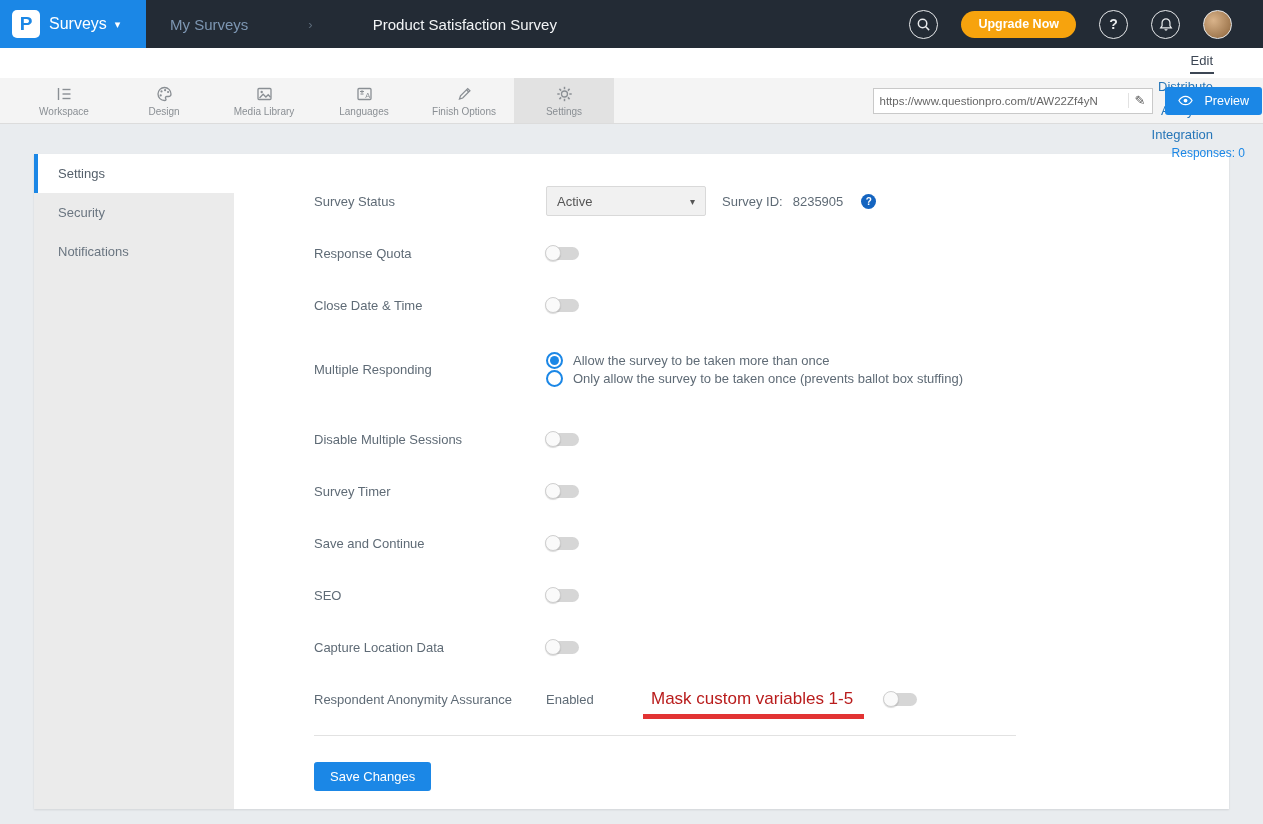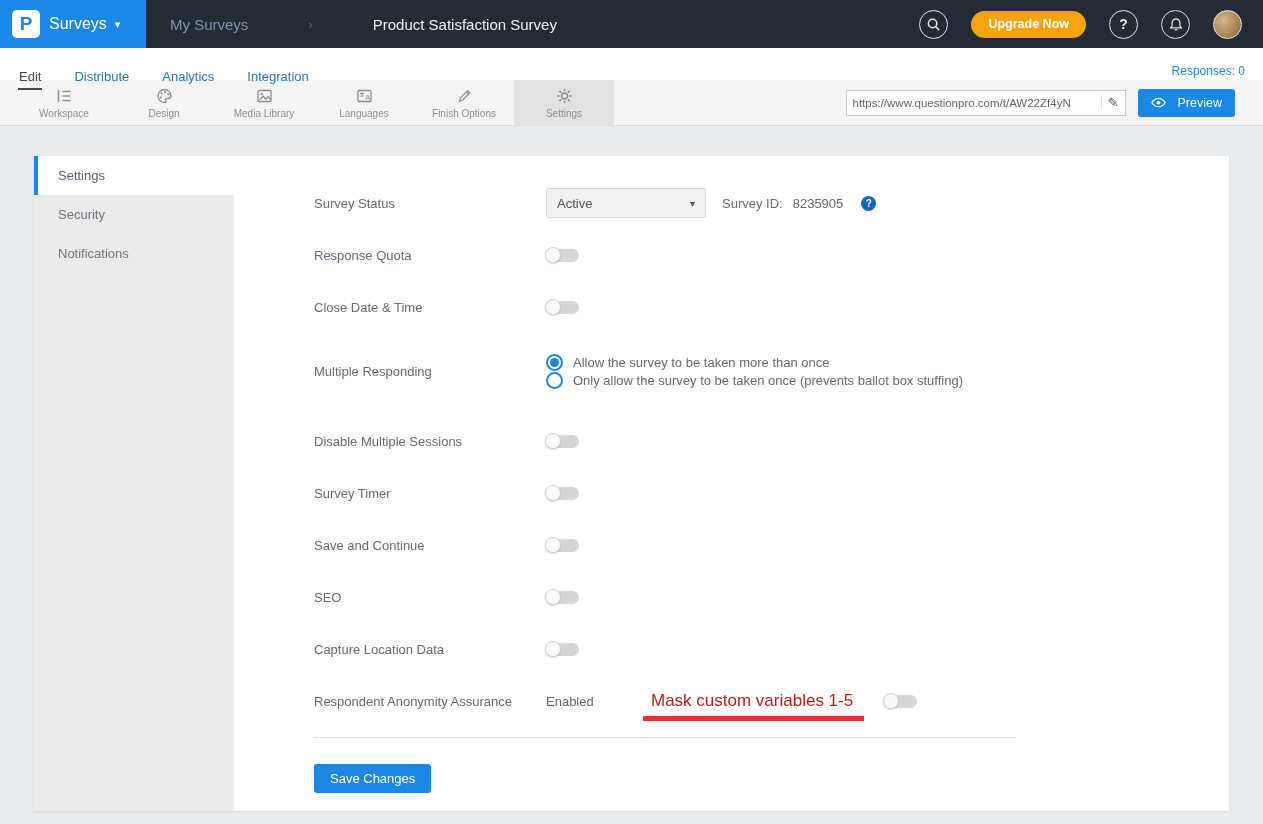--- a/index.html
+++ b/index.html
@@ -12,45 +12,45 @@
                padding:0 12px; cursor:pointer; }
   .logo-box { width:28px; height:28px; background:#ffffff; border-radius:5px; display:flex;
               align-items:center; justify-content:center; color:#1b87e6; font-weight:bold;
               font-size:19px; }
   .logo-area .app-name { color:#fff; font-size:16px; margin-left:9px; }
   .logo-area .caret { color:#fff; font-size:11px; margin-left:8px; }
   .breadcrumb { display:flex; align-items:center; margin-left:24px; font-size:15px;gap:48px; }
   .crumb-parent { color:#7d96b2; cursor:pointer; }
   .crumb-sep { color:#5c6b7a; margin:0 12px; font-size:13px; }
   .crumb-title { color:#f2f4f6; }
-  .header-right { margin-left:auto; display:flex; align-items:center; gap:23px; padding-right:21px; }
+  .header-right { margin-left:auto; display:flex; align-items:center; gap:23px; padding-right:31px; }
   .hdr-circle { width:29px; height:29px; border:1.5px solid #e8eaec; border-radius:50%;
                 display:flex; align-items:center; justify-content:center; color:#e8eaec;
                 font-size:14px; font-weight:bold; cursor:pointer; }
   .upgrade-btn { background:#f7a30d; color:#fff; border:none; border-radius:14px; height:27px;
                  padding:0 17px; font-size:12.5px; font-weight:bold; cursor:pointer;
                  font-family:"Liberation Sans", sans-serif; }
   .avatar { width:29px; height:29px; border-radius:50%; border:1.5px solid #e8eaec;
             background:radial-gradient(circle at 35% 35%, #d9b38a, #8a6239); cursor:pointer; }
 
   
-  .nav-row { height:30px; background:#ffffff; display:flex; align-items:flex-start; padding:16px 18px; }
+  .nav-row { height:30px; background:#ffffff; display:flex; align-items:flex-end; padding:0 18px;flex-direction:column; }
   .nav-tab { font-size:13px; color:#2676b8; margin-right:31px; cursor:pointer; padding:5px 1px 4px; }
   .nav-tab.active { color:#3c4654; border-bottom:2px solid #3c4654; }
   .responses { margin-left:auto; color:#1b87e6; font-size:12px; }
 
   
   .toolbar { height:46px; background:#f4f4f4; border-bottom:1px solid #dcdcdc; display:flex;
              align-items:stretch; padding-left:14px; }
   .tool-item { width:100px; display:flex; flex-direction:column; align-items:center;
                justify-content:center; gap:3px; cursor:pointer; }
   .tool-item.active { background:#e2e2e2; }
   .tool-item svg { display:block; }
   .tool-label { font-size:10px; color:#8a8f94; }
-  .toolbar-right { margin-left:auto; display:flex; align-items:center; gap:12px; padding-right:28px;justify-content:flex-end; }
+  .toolbar-right { margin-left:auto; display:flex; align-items:center; gap:12px; padding-right:1px;justify-content:flex-end; }
   .url-box { width:280px; height:26px; background:#fff; border:1px solid #c9c9c9; display:flex;
              align-items:center; }
   .url-text { flex:1; border:none; outline:none; font-size:11.5px; color:#666; padding:0 6px;
               font-family:"Liberation Sans", sans-serif; background:transparent; }
   .url-pencil { width:24px; text-align:center; color:#555; font-size:13px; cursor:pointer;
                 border-left:1px solid #e2e2e2; }
   .preview-btn { background:#1b87e6; color:#fff; border:none; border-radius:3px; height:28px;
                  padding:0 13px; font-size:12.5px; display:flex; align-items:center; gap:12px;
                  cursor:pointer; font-family:"Liberation Sans", sans-serif; }
 

